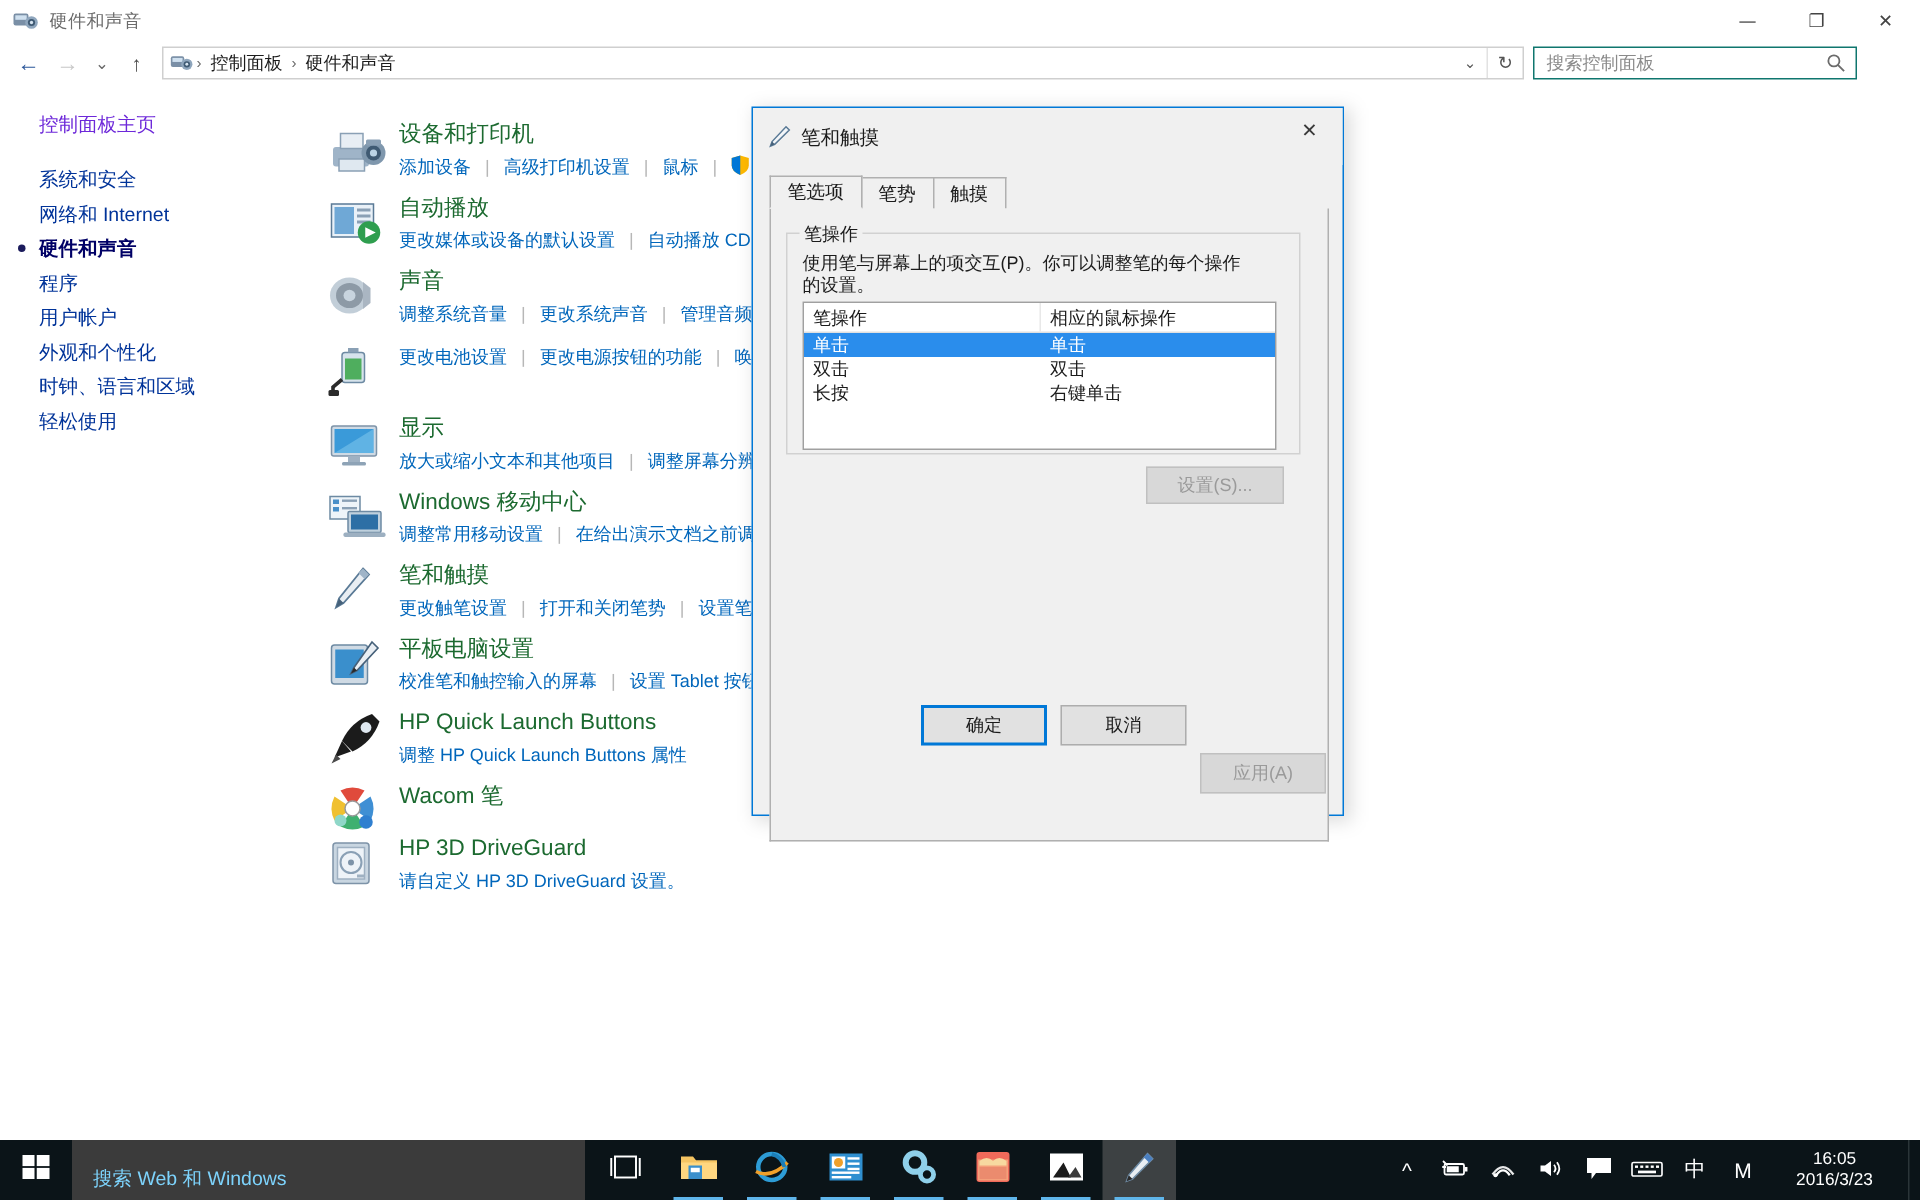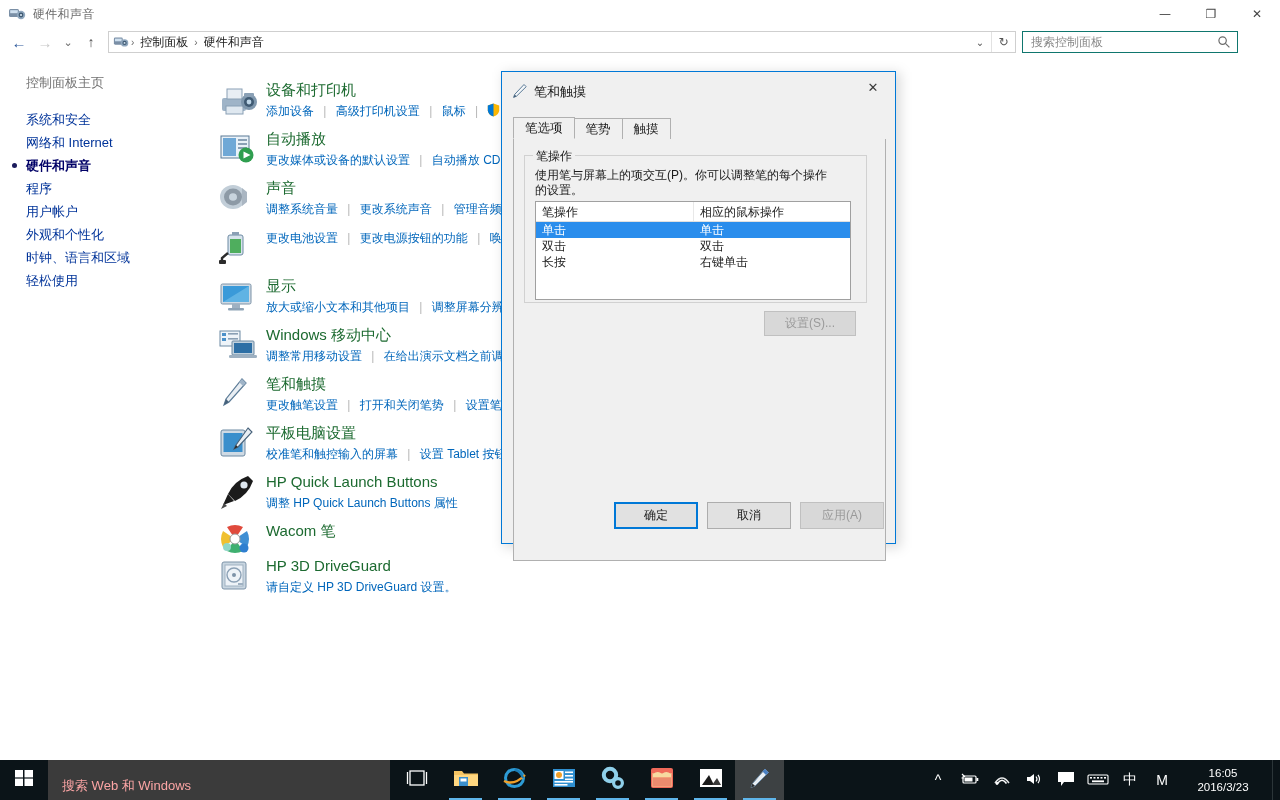--- a/index.html
+++ b/index.html
@@ -55,21 +55,21 @@
     display: flex; align-items: center; position: relative;
   }
   .searchbox .sb-ph { font-size: 12px; color: #8a8a8a; margin-left: 8px; }
   .sb-icon { position: absolute; right: 6px; top: 3px; width: 14px; height: 14px; }
 
   
   .content { position: absolute; left: 0; top: 56px; width: 1280px; height: 704px; background: #ffffff; }
 
   
   .sidebar { position: absolute; left: 0; top: 0; width: 200px; height: 704px; }
-  .sb-home { position: absolute; left: 26px; top: 18px; font-size: 13px; color: #737373; }
+  .sb-home { position: absolute; left: 26px; top: 18px; font-size: 13px; color: #6d28d9; }
   .sb-list { position: absolute; left: 26px; top: 52px; }
   .sb-item { font-size: 13px; color: #003399; height: 23px; line-height: 23px; position: relative; }
   .sb-item.active { font-weight: bold; color: #000066; }
   .sb-bullet { position: absolute; left: -14px; top: 9px; width: 5px; height: 5px;
                border-radius: 50%; background: #1b1b5c; }
 
   
   .main { position: absolute; left: 200px; top: 0; width: 1080px; height: 704px; }
   .cp-item { position: absolute; left: 18px; }
   .cp-icon { position: absolute; left: 0; top: 0; width: 42px; height: 40px; }
@@ -121,42 +121,42 @@
   .lb-row { display: flex; height: 16px; }
   .lb-row.sel { background: #2a8dec; color: #ffffff; }
   .lb-c { font-size: 12px; color: #1b1b1b; padding-left: 6px; line-height: 16px; white-space: nowrap; }
   .lb-row.sel .lb-c { color: #ffffff; }
   .lb-c.c1 { width: 158px; }
 
   .btn {
     border: 1px solid #adadad; background: #e1e1e1; font-size: 12px; color: #1b1b1b;
     display: flex; align-items: center; justify-content: center; font-family: "Liberation Sans", sans-serif;
   }
-  .btn.disabled { color: #9a9a9a; background: #d8d8d8; border-color: #c0c0c0; }
+  .btn.disabled { color: #9a9a9a; background: #d8d8d8; border-color: #c0c0c0; margin-top: 32px; }
   .btn.default { border: 2px solid #0078d7; background: #e1e1e1; }
 
   .chk-row { position: absolute; display: flex; align-items: center; }
   .chk-box { width: 13px; height: 13px; border: 1px solid #5a5a5a; background: #ffffff;
              position: relative; flex: none; }
   .chk-box.checked::after {
     content: ""; position: absolute; left: 3px; top: 0px; width: 5px; height: 9px;
     border: solid #2b2b2b; border-width: 0 1.6px 1.6px 0; transform: rotate(42deg);
   }
   .chk-label { font-size: 12px; color: #1b1b1b; margin-left: 6px; white-space: nowrap; }
 
   .dlg-buttons { position: absolute; left: 0; bottom: 14px; width: 395px;
                  display: flex; justify-content: flex-start; padding-left: 112px; gap: 9px; }
   .dlg-buttons .btn { width: 84px; height: 27px; }
 
   
   .taskbar { position: absolute; left: 0; top: 760px; width: 1280px; height: 40px; background: #0b1418; }
   .start { width: 48px; height: 40px; display: flex; align-items: center; justify-content: center; }
   .tb-search { position: absolute; left: 48px; top: 0; width: 342px; height: 40px;
                background: #3b3b3b; display: flex; align-items: center; }
-  .tb-search .ph { margin-left: 14px; font-size: 13px; color: #fca5a5; margin-top: 11px; }
+  .tb-search .ph { margin-left: 14px; font-size: 13px; color: #7dd3fc; margin-top: 11px; }
   .tb-icons { position: absolute; left: 392px; top: 0; height: 40px; display: flex; align-items: center; }
   .tb-btn { width: 49px; height: 40px; display: flex; align-items: center; justify-content: center;
             position: relative; }
   .tb-btn.open::after { content: ""; position: absolute; left: 8px; bottom: 0; width: 33px; height: 2px;
                         background: #5fb5ea; }
   .tb-btn.active { background: #3d4143; }
   .tray { position: absolute; right: 0; top: 0; height: 40px; display: flex; align-items: center; }
   .tray-i { width: 32px; height: 40px; display: flex; align-items: center; justify-content: center;
             color: #ffffff; font-size: 14px; }
   .tray-clock { width: 90px; height: 28px; color: #ffffff; font-size: 11.5px;

